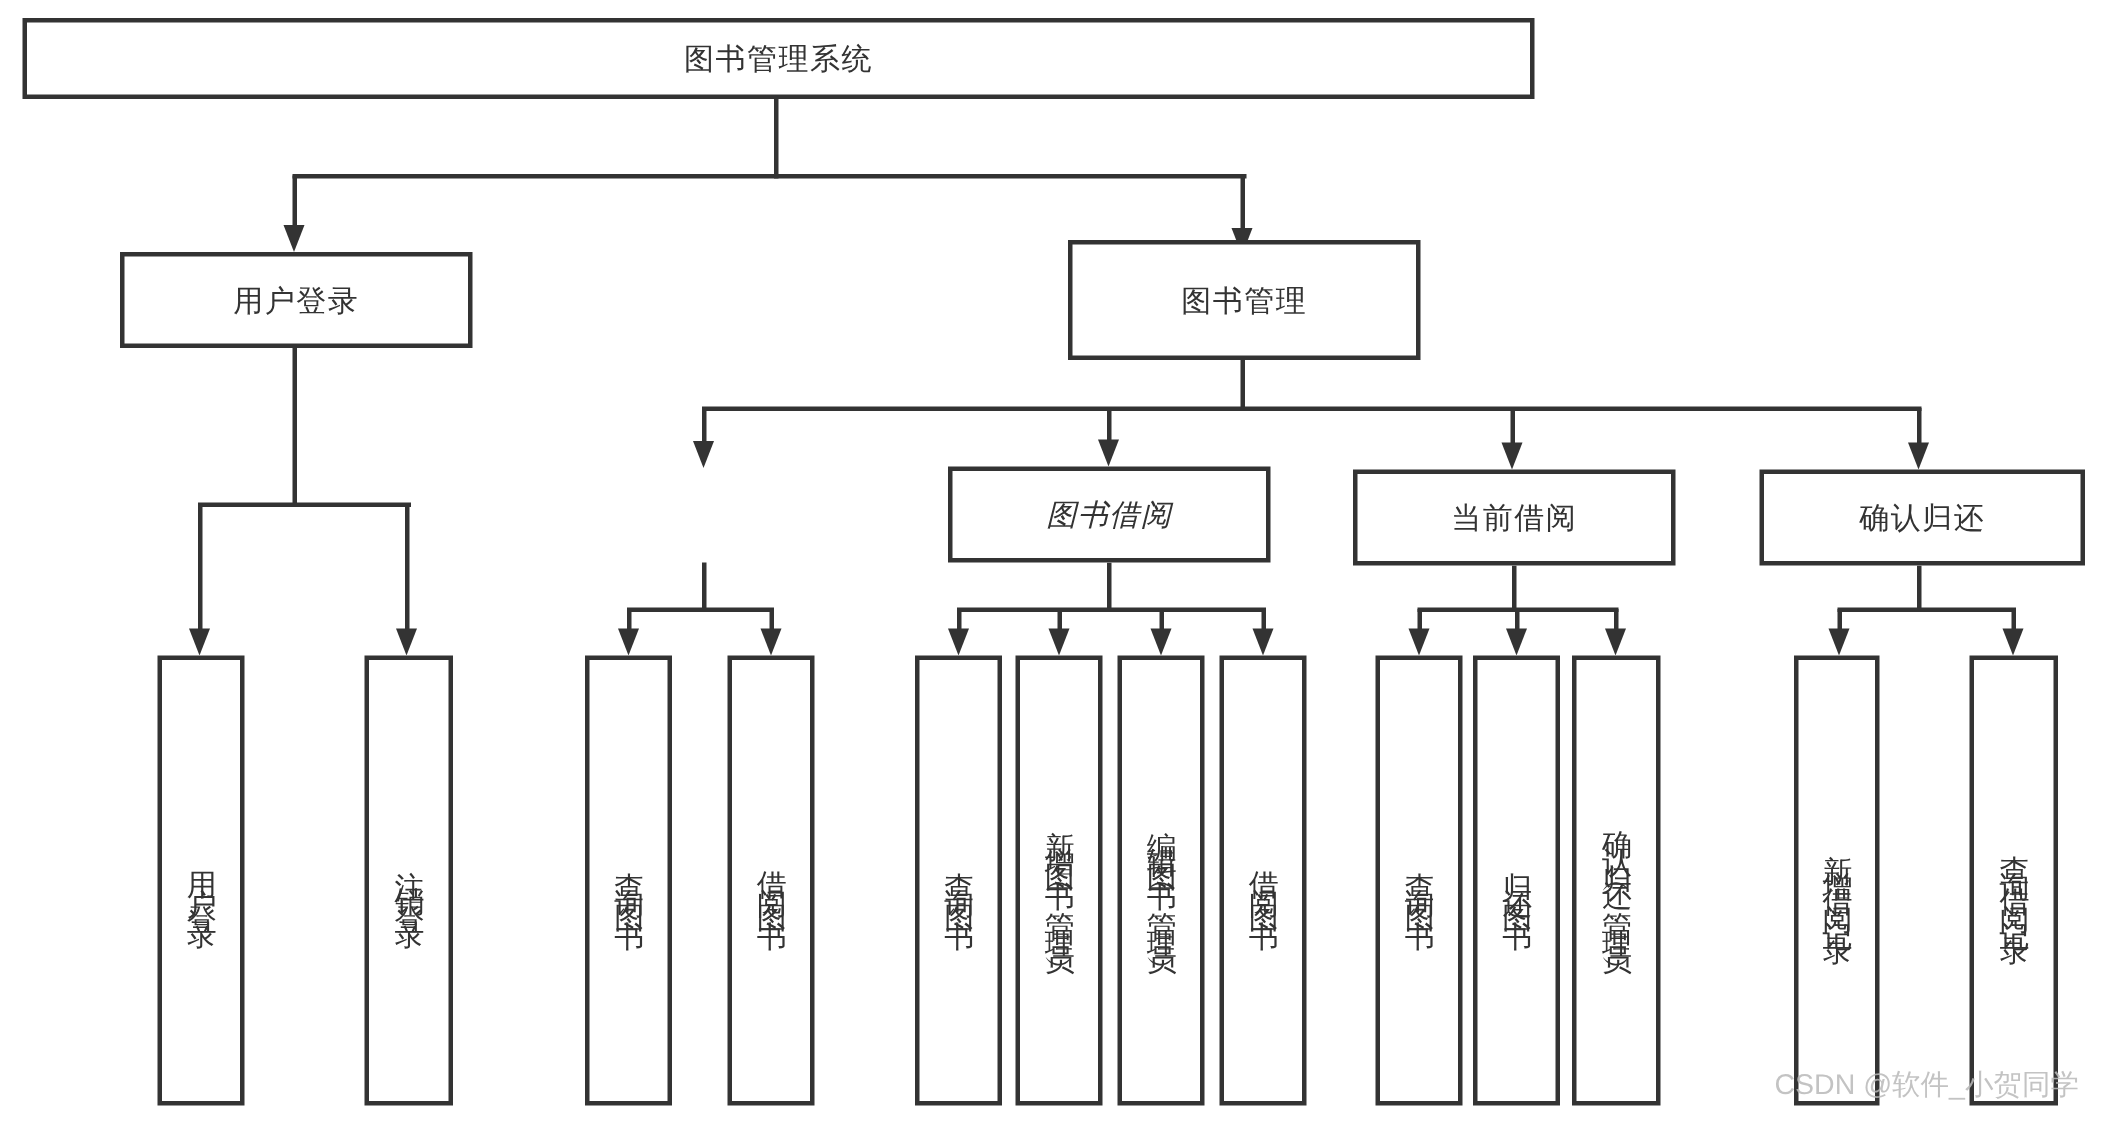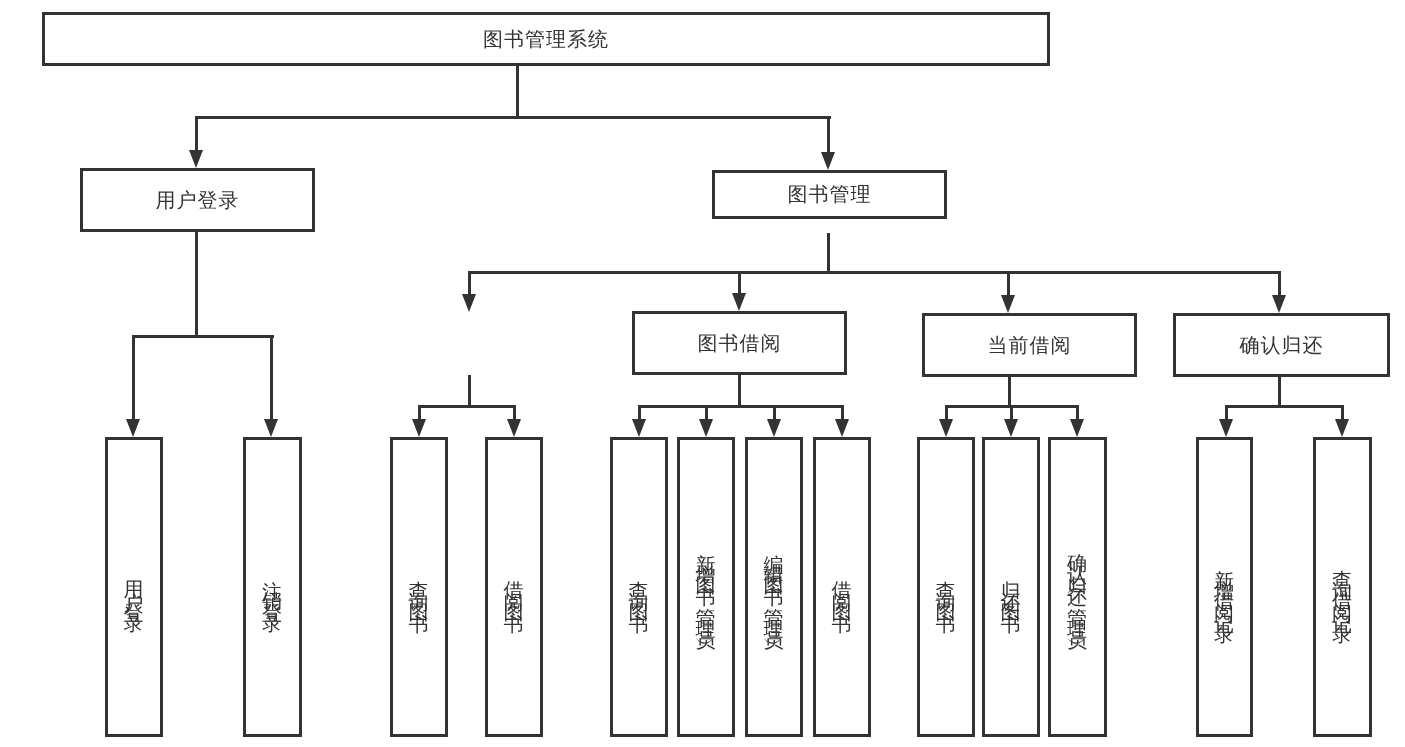--- a/index.html
+++ b/index.html
@@ -59,35 +59,35 @@
     z-index:5;
     white-space:nowrap;
     opacity:0.85;
   }
 </style>
 </head>
 <body>
 
 <div class="canvas">
 
-  <div class="hbox" style="left:15px;top:12px;width:1008px;height:54px;margin-left:27px;">
+  <div class="hbox" style="left:15px;top:12px;width:1008px;height:54px;">
     <span>图书管理系统</span>
   </div>
 
   <div class="hbox" style="left:80px;top:168px;width:235px;height:64px;">
     <span>用户登录</span>
   </div>
-  <div class="hbox" style="left:712px;top:170px;width:235px;height:49px;">
+  <div class="hbox" style="left:712px;top:160px;width:235px;height:80px;">
     <span>图书管理</span>
   </div>
 
-  <div class="hbox" style="left:632px;top:311px;width:215px;height:64px;">
+  <div class="hbox" style="left:632px;top:311px;width:215px;height:64px;font-style:italic;">
     <span>图书借阅</span>
   </div>
-  <div class="hbox" style="left:922px;top:313px;width:215px;height:64px;">
+  <div class="hbox" style="left:902px;top:313px;width:215px;height:64px;">
     <span>当前借阅</span>
   </div>
   <div class="hbox" style="left:1173px;top:313px;width:217px;height:64px;">
     <span>确认归还</span>
   </div>
 
   <div class="vbox" style="left:105px;top:437px;width:58px;height:300px;">
     <span>用户登录</span>
   </div>
   <div class="vbox" style="left:243px;top:437px;width:59px;height:300px;">
@@ -179,13 +179,14 @@
       <div class="ahead" style="left: 699px; top: 419px;"></div>
       <div class="ahead" style="left: 767px; top: 419px;"></div>
       <div class="ahead" style="left: 835px; top: 419px;"></div>
       <div class="ahead" style="left: 939px; top: 419px;"></div>
       <div class="ahead" style="left: 1004px; top: 419px;"></div>
       <div class="ahead" style="left: 1070px; top: 419px;"></div>
       <div class="ahead" style="left: 1219px; top: 419px;"></div>
       <div class="ahead" style="left: 1335px; top: 419px;"></div>
     </div>
 
+  <div class="watermark">CSDN @软件_小贺同学</div>
 </div>
 
 </body></html>

